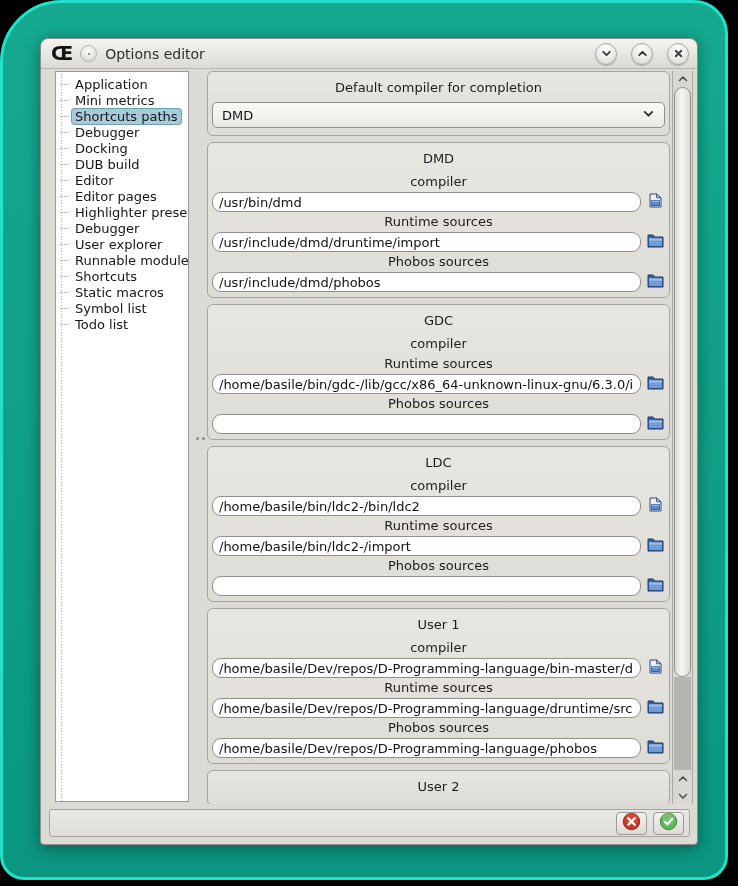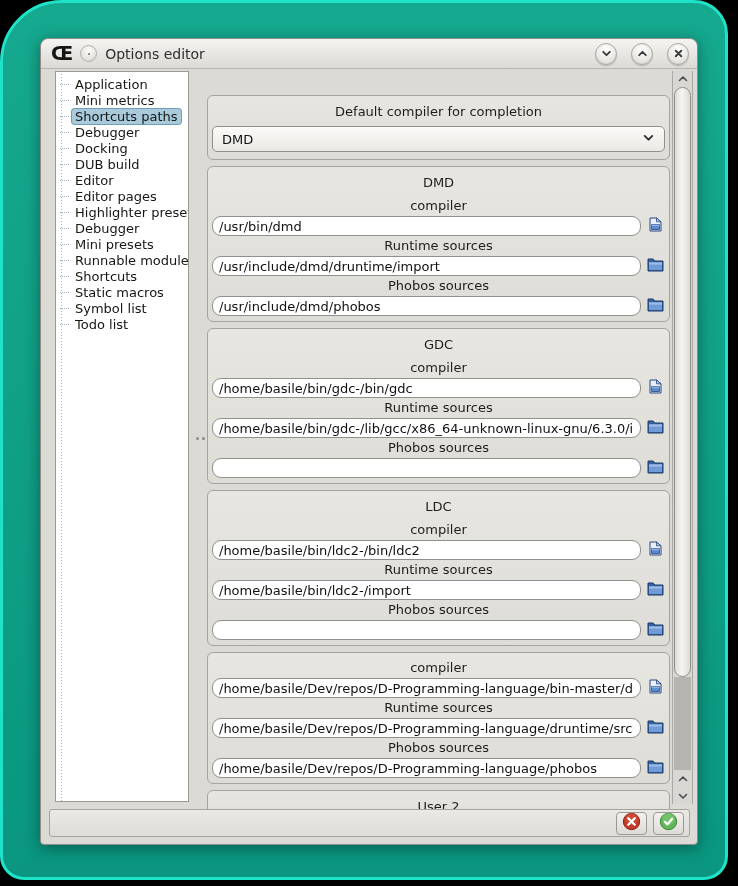--- a/index.html
+++ b/index.html
@@ -36,21 +36,21 @@
   .tree-item{display:flex;align-items:center;height:16px;font-size:13px;color:#161616;white-space:nowrap;cursor:default;}
   .tree-stub{flex:0 0 9px;margin-left:2px;margin-right:3px;border-top:1px dotted #9fb4c6;height:0;}
   .tree-item .lbl{padding:0 3px;border-radius:3px;line-height:15px;}
   .tree-item.selected .lbl{background:#a9cadb;box-shadow:0 0 0 1px #6e9fb8;}
   .splitter{flex:0 0 18px;position:relative;}
   .splitter::after{content:"";position:absolute;left:7px;top:50%;width:3px;height:3px;border-radius:50%;
     background:#8a8984;box-shadow:6px 0 0 #8a8984;}
 
   
   .main{flex:1 1 auto;display:flex;min-width:0;}
-  .scrollcontent{flex:1 1 auto;display:flex;flex-direction:column;gap:6px;overflow:hidden;min-width:0;padding-bottom:0;height:733px;margin-top:24px;}
+  .scrollcontent{flex:1 1 auto;display:flex;flex-direction:column;gap:6px;overflow:hidden;min-width:0;padding-bottom:0;height:733px;}
   .groupbox{flex:0 0 auto;background:linear-gradient(180deg,#e7e6e1 0%,#dedcd7 100%);
     border:1px solid #a5a4a0;border-radius:6px;padding:5px 4px;display:flex;flex-direction:column;}
   .group-title{font-size:13px;color:#1d1d1d;text-align:center;height:24px;line-height:22px;}
   .field-label{font-size:13px;color:#1d1d1d;text-align:center;height:20px;line-height:19px;}
   .field-row{display:flex;align-items:center;gap:4px;height:20px;}
   .path-input{flex:1 1 auto;height:20px;border:1px solid #8f8f8b;border-radius:9px;background:#fff;
     font-size:13px;color:#101010;padding:0 6px;outline:none;min-width:0;}
   .picker-btn{flex:0 0 20px;height:18px;border:none;background:transparent;padding:0;display:flex;
     align-items:center;justify-content:center;cursor:pointer;}
   .combo{height:26px;margin:1px 0 2px 0;border:1px solid #8f8f8b;border-radius:5px;
@@ -150,21 +150,21 @@
           <div class="tree-item">
     <span class="tree-stub"></span>
     <span class="lbl">Highlighter presets</span>
   </div>
           <div class="tree-item">
     <span class="tree-stub"></span>
     <span class="lbl">Debugger</span>
   </div>
           <div class="tree-item">
     <span class="tree-stub"></span>
-    <span class="lbl">Mini presets</span>
+    <span class="lbl">User explorer</span>
   </div>
           <div class="tree-item">
     <span class="tree-stub"></span>
     <span class="lbl">Runnable modules</span>
   </div>
           <div class="tree-item">
     <span class="tree-stub"></span>
     <span class="lbl">Shortcuts</span>
   </div>
           <div class="tree-item">
@@ -239,36 +239,70 @@
       </button>
     </div>
   </div>
               </div>
   </div>
             <div class="groupbox">
     <div class="group-title">GDC</div>
     <div class="fields">
                 <div>
     <div class="field-label">compiler</div>
-    <div class="field-row">
-      <input class="path-input" type="text" value="/home/basile/bin/gdc-/bin/gdc" style="">
+  </div>
+                <div>
+    <div class="field-label">Runtime sources</div>
+    <div class="field-row">
+      <input class="path-input" type="text" value="/home/basile/bin/gdc-/lib/gcc/x86_64-unknown-linux-gnu/6.3.0/includ" style="">
+      <button class="picker-btn">
+        <span class="icon-slot"><svg width="17" height="15" viewBox="0 0 17 15">
+                          <path d="M1 2 h5.2 l1.6 2 H16 v10 H1 z" fill="#35619f" stroke="#1f3c6b" stroke-width="1"></path>
+                          <rect x="2" y="5.4" width="13" height="7.6" fill="#6f9bd8"></rect>
+                          <rect x="2" y="5.4" width="13" height="2.2" fill="#9dbde8"></rect>
+                        </svg></span>
+      </button>
+    </div>
+  </div>
+                <div>
+    <div class="field-label">Phobos sources</div>
+    <div class="field-row">
+      <input class="path-input" type="text" style="">
+      <button class="picker-btn">
+        <span class="icon-slot"><svg width="17" height="15" viewBox="0 0 17 15">
+                          <path d="M1 2 h5.2 l1.6 2 H16 v10 H1 z" fill="#35619f" stroke="#1f3c6b" stroke-width="1"></path>
+                          <rect x="2" y="5.4" width="13" height="7.6" fill="#6f9bd8"></rect>
+                          <rect x="2" y="5.4" width="13" height="2.2" fill="#9dbde8"></rect>
+                        </svg></span>
+      </button>
+    </div>
+  </div>
+              </div>
+  </div>
+            <div class="groupbox">
+    <div class="group-title">LDC</div>
+    <div class="fields">
+                <div>
+    <div class="field-label">compiler</div>
+    <div class="field-row">
+      <input class="path-input" type="text" value="/home/basile/bin/ldc2-/bin/ldc2" style="">
       <button class="picker-btn">
         <span class="icon-slot"><svg width="15" height="15" viewBox="0 0 15 15">
                           <path d="M2 1 h6.5 l4.5 3.8 v9.2 H2 z" fill="#e9eef7" stroke="#27497e" stroke-width="1"></path>
                           <path d="M8.5 1 l4.5 3.8 h-4.5 z" fill="#b9cce8" stroke="#27497e" stroke-width="0.8"></path>
                           <rect x="3.6" y="7.6" width="7.8" height="4.9" fill="#5b8ad0" stroke="#27497e" stroke-width="0.8"></rect>
                           <rect x="3.6" y="7.6" width="7.8" height="1.6" fill="#8fb2e2"></rect>
                         </svg></span>
       </button>
     </div>
   </div>
                 <div>
     <div class="field-label">Runtime sources</div>
     <div class="field-row">
-      <input class="path-input" type="text" value="/home/basile/bin/gdc-/lib/gcc/x86_64-unknown-linux-gnu/6.3.0/includ" style="">
+      <input class="path-input" type="text" value="/home/basile/bin/ldc2-/import" style="">
       <button class="picker-btn">
         <span class="icon-slot"><svg width="17" height="15" viewBox="0 0 17 15">
                           <path d="M1 2 h5.2 l1.6 2 H16 v10 H1 z" fill="#35619f" stroke="#1f3c6b" stroke-width="1"></path>
                           <rect x="2" y="5.4" width="13" height="7.6" fill="#6f9bd8"></rect>
                           <rect x="2" y="5.4" width="13" height="2.2" fill="#9dbde8"></rect>
                         </svg></span>
       </button>
     </div>
   </div>
                 <div>
@@ -280,65 +314,21 @@
                           <path d="M1 2 h5.2 l1.6 2 H16 v10 H1 z" fill="#35619f" stroke="#1f3c6b" stroke-width="1"></path>
                           <rect x="2" y="5.4" width="13" height="7.6" fill="#6f9bd8"></rect>
                           <rect x="2" y="5.4" width="13" height="2.2" fill="#9dbde8"></rect>
                         </svg></span>
       </button>
     </div>
   </div>
               </div>
   </div>
             <div class="groupbox">
-    <div class="group-title">LDC</div>
-    <div class="fields">
-                <div>
-    <div class="field-label">compiler</div>
-    <div class="field-row">
-      <input class="path-input" type="text" value="/home/basile/bin/ldc2-/bin/ldc2" style="">
-      <button class="picker-btn">
-        <span class="icon-slot"><svg width="15" height="15" viewBox="0 0 15 15">
-                          <path d="M2 1 h6.5 l4.5 3.8 v9.2 H2 z" fill="#e9eef7" stroke="#27497e" stroke-width="1"></path>
-                          <path d="M8.5 1 l4.5 3.8 h-4.5 z" fill="#b9cce8" stroke="#27497e" stroke-width="0.8"></path>
-                          <rect x="3.6" y="7.6" width="7.8" height="4.9" fill="#5b8ad0" stroke="#27497e" stroke-width="0.8"></rect>
-                          <rect x="3.6" y="7.6" width="7.8" height="1.6" fill="#8fb2e2"></rect>
-                        </svg></span>
-      </button>
-    </div>
-  </div>
-                <div>
-    <div class="field-label">Runtime sources</div>
-    <div class="field-row">
-      <input class="path-input" type="text" value="/home/basile/bin/ldc2-/import" style="">
-      <button class="picker-btn">
-        <span class="icon-slot"><svg width="17" height="15" viewBox="0 0 17 15">
-                          <path d="M1 2 h5.2 l1.6 2 H16 v10 H1 z" fill="#35619f" stroke="#1f3c6b" stroke-width="1"></path>
-                          <rect x="2" y="5.4" width="13" height="7.6" fill="#6f9bd8"></rect>
-                          <rect x="2" y="5.4" width="13" height="2.2" fill="#9dbde8"></rect>
-                        </svg></span>
-      </button>
-    </div>
-  </div>
-                <div>
-    <div class="field-label">Phobos sources</div>
-    <div class="field-row">
-      <input class="path-input" type="text" style="">
-      <button class="picker-btn">
-        <span class="icon-slot"><svg width="17" height="15" viewBox="0 0 17 15">
-                          <path d="M1 2 h5.2 l1.6 2 H16 v10 H1 z" fill="#35619f" stroke="#1f3c6b" stroke-width="1"></path>
-                          <rect x="2" y="5.4" width="13" height="7.6" fill="#6f9bd8"></rect>
-                          <rect x="2" y="5.4" width="13" height="2.2" fill="#9dbde8"></rect>
-                        </svg></span>
-      </button>
-    </div>
-  </div>
-              </div>
-  </div>
-            <div class="groupbox">
+    <div class="group-title">User 1</div>
     <div class="fields">
                 <div>
     <div class="field-label">compiler</div>
     <div class="field-row">
       <input class="path-input" type="text" value="/home/basile/Dev/repos/D-Programming-language/bin-master/dmd" style="">
       <button class="picker-btn">
         <span class="icon-slot"><svg width="15" height="15" viewBox="0 0 15 15">
                           <path d="M2 1 h6.5 l4.5 3.8 v9.2 H2 z" fill="#e9eef7" stroke="#27497e" stroke-width="1"></path>
                           <path d="M8.5 1 l4.5 3.8 h-4.5 z" fill="#b9cce8" stroke="#27497e" stroke-width="0.8"></path>
                           <rect x="3.6" y="7.6" width="7.8" height="4.9" fill="#5b8ad0" stroke="#27497e" stroke-width="0.8"></rect>

